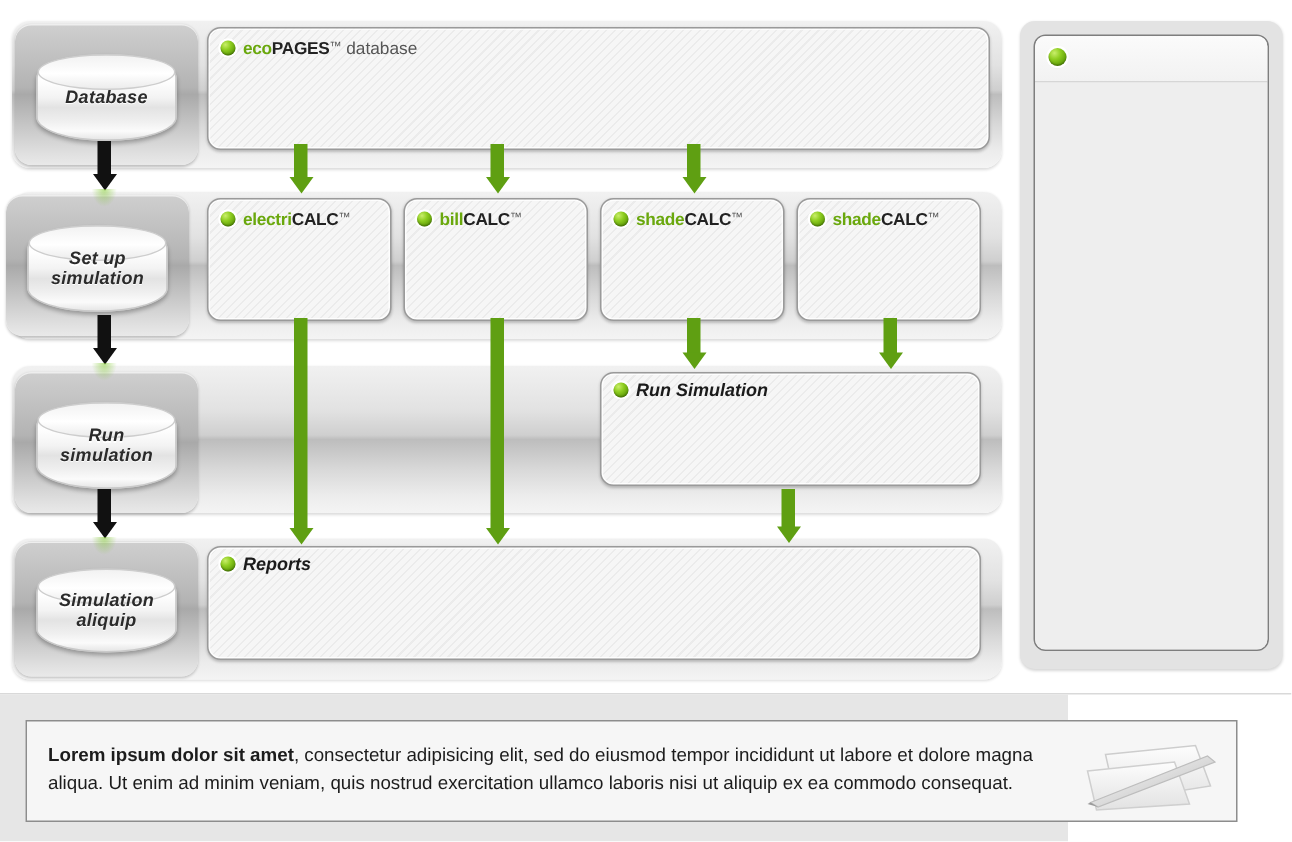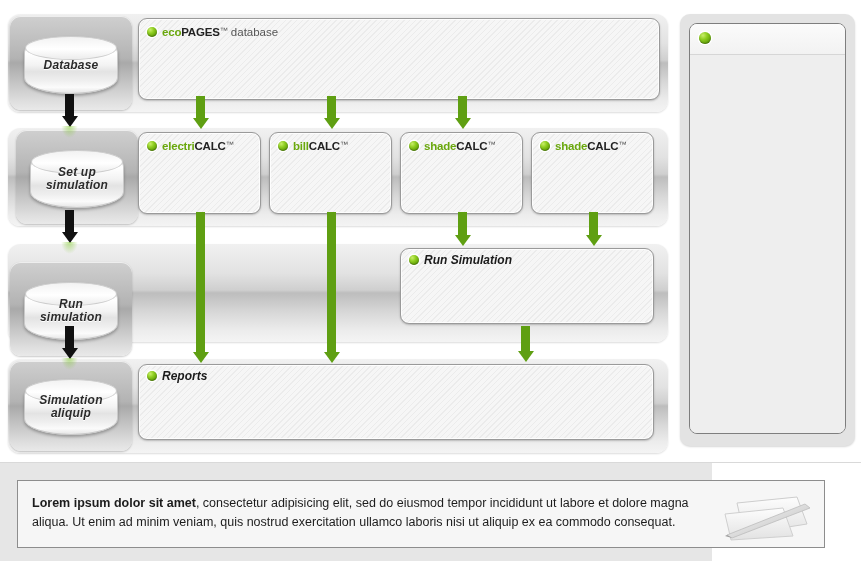--- a/index.html
+++ b/index.html
@@ -196,21 +196,21 @@
 
   <div class="card hatch" style="left:138px;top:18px;width:522px;height:82px;">
     <div class="card-title">
       <span class="bullet"></span><span class="t-green">eco</span><span class="t-dark">PAGES</span><span class="t-tm">™</span>
       <span class="t-grey">database</span>
     </div>
   </div>
 
   <div class="row-panel" style="left:8px;top:128px;width:660px;height:98px;"></div>
 
-  <div class="stage-badge" style="left:16px;top:130px;height:94px;">
+  <div class="stage-badge" style="left:4px;top:130px;height:94px;">
     <div class="cylinder" style="top:20px;height:56px;">
       <div class="cyl-label">
         <span>Set up</span><br>
         <span>simulation</span>
       </div>
     </div>
   </div>
 
   <div class="card hatch" style="left:269px;top:132px;width:123px;height:82px;">
     <div class="card-title">
@@ -231,21 +231,21 @@
   </div>
 
   <div class="card hatch" style="left:531px;top:132px;width:123px;height:82px;">
     <div class="card-title">
       <span class="bullet"></span><span class="t-green">shade</span><span class="t-dark">CALC</span><span class="t-tm">™</span>
     </div>
   </div>
 
   <div class="row-panel" style="left:8px;top:244px;width:660px;height:98px;"></div>
 
-  <div class="stage-badge" style="left:10px;top:262px;height:94px;">
+  <div class="stage-badge" style="left:10px;top:248px;height:94px;">
     <div class="cylinder" style="top:20px;height:56px;">
       <div class="cyl-label">
         <span>Run</span><br>
         <span>simulation</span>
       </div>
     </div>
   </div>
 
   <div class="card hatch" style="left:400px;top:248px;width:254px;height:76px;">
     <div class="card-title">

